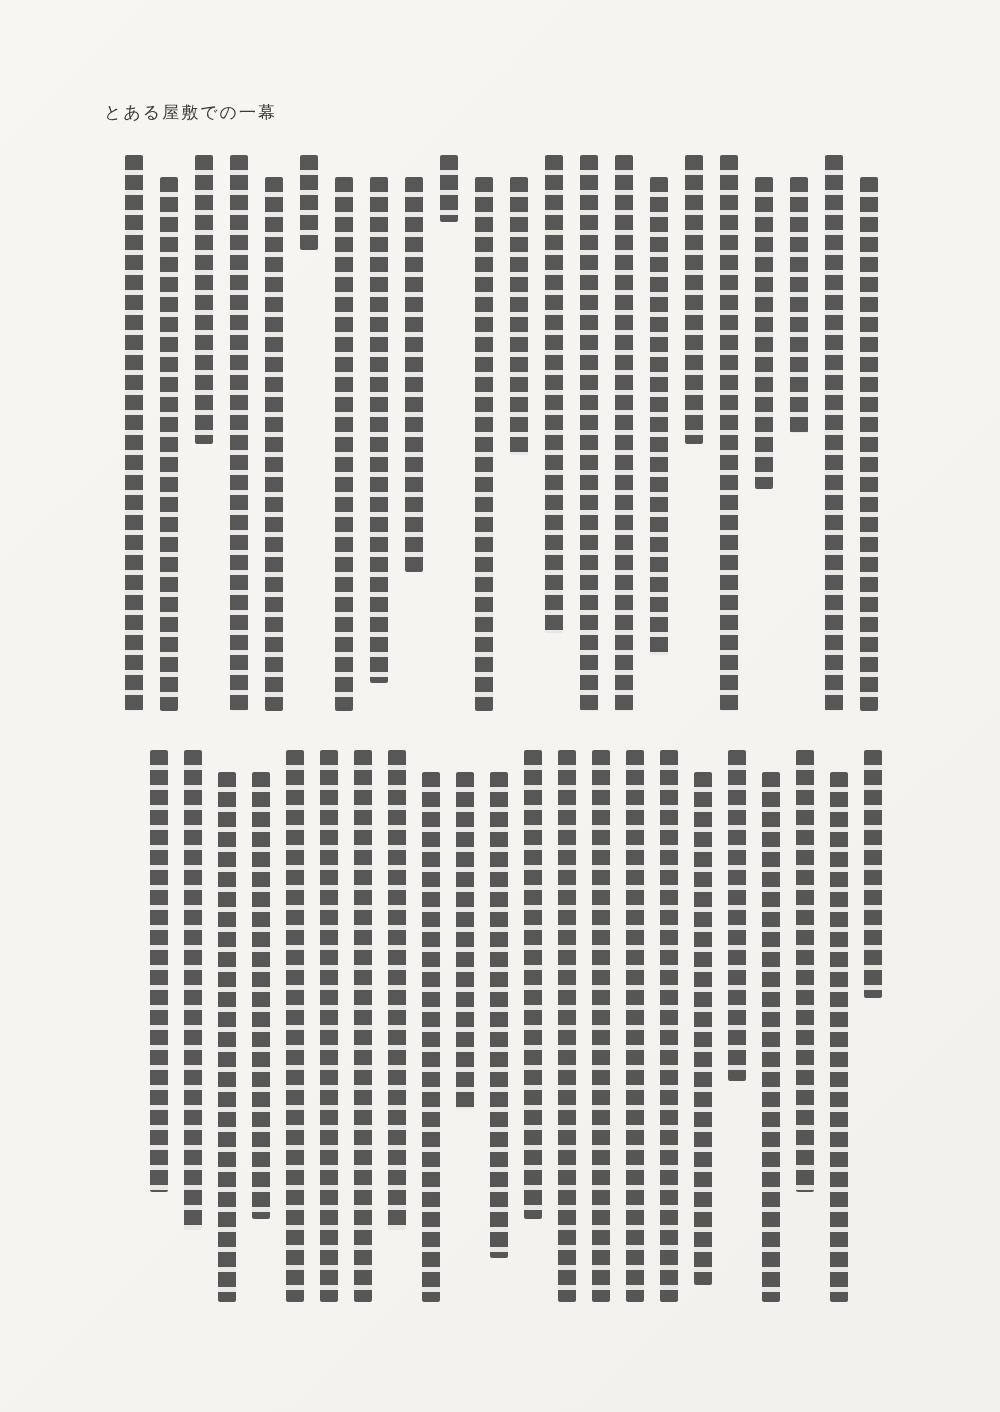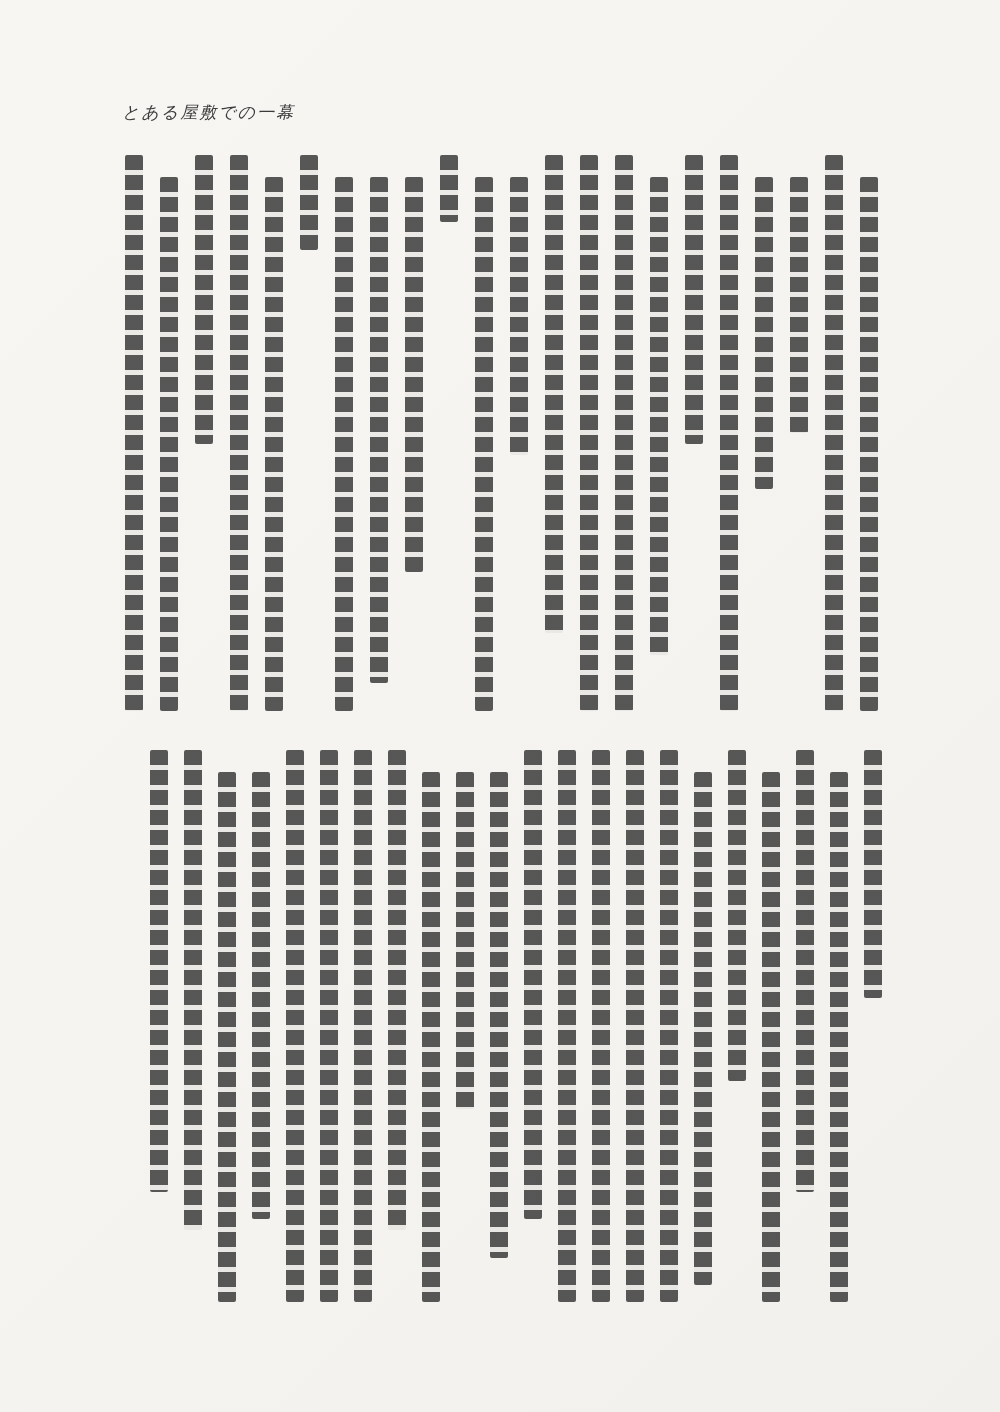--- a/index.html
+++ b/index.html
@@ -14,27 +14,26 @@
     font-family: "Liberation Serif", serif;
     overflow: hidden;
   }
   .page {
     position: absolute;
     inset: 0;
     background: linear-gradient(135deg, #f7f6f3 0%, #f4f3f0 60%, #f1f0ed 100%);
   }
   .page-title {
     position: absolute;
-    left: 122px;
+    left: 104px;
     top: 101px;
     font-size: 17px;
     letter-spacing: 2px;
     color: #3a3a3a;
     white-space: nowrap;
-    font-style: italic;
   }
   .text-block {
     position: absolute;
     display: flex;
     flex-direction: row-reverse;   
     justify-content: flex-start;
     align-items: stretch;
   }
   .text-block.upper {
     left: 121px;

